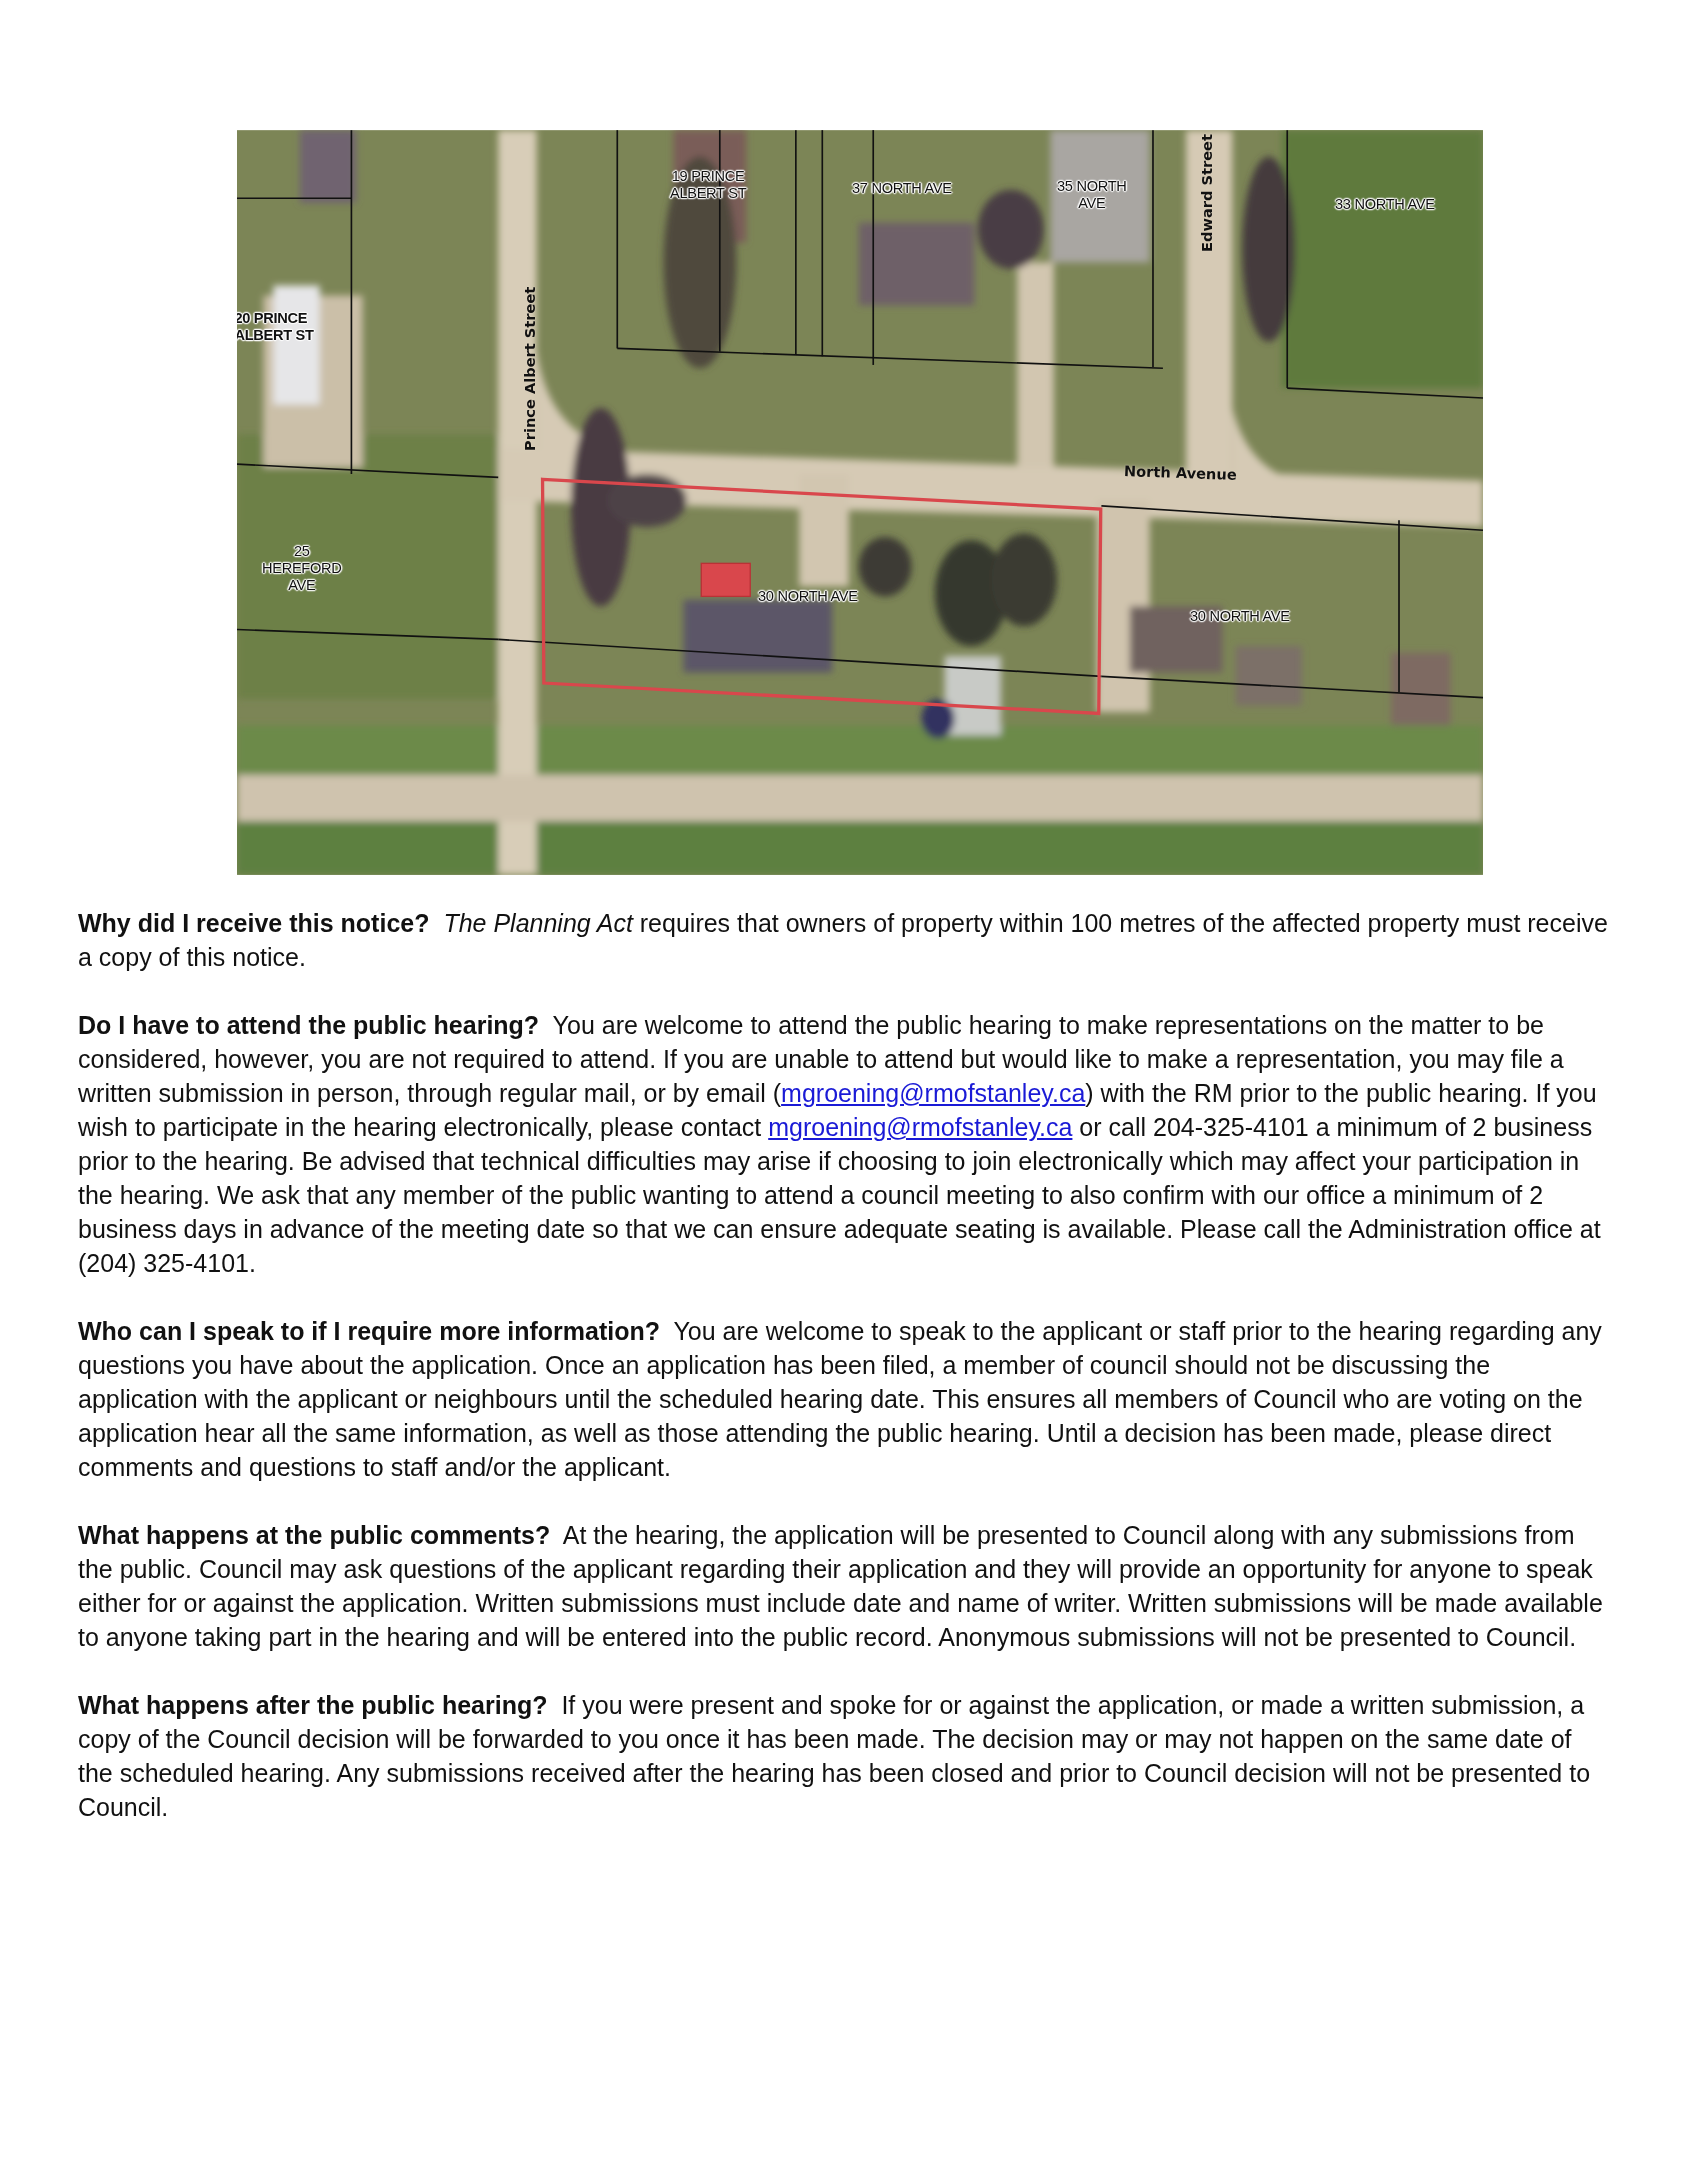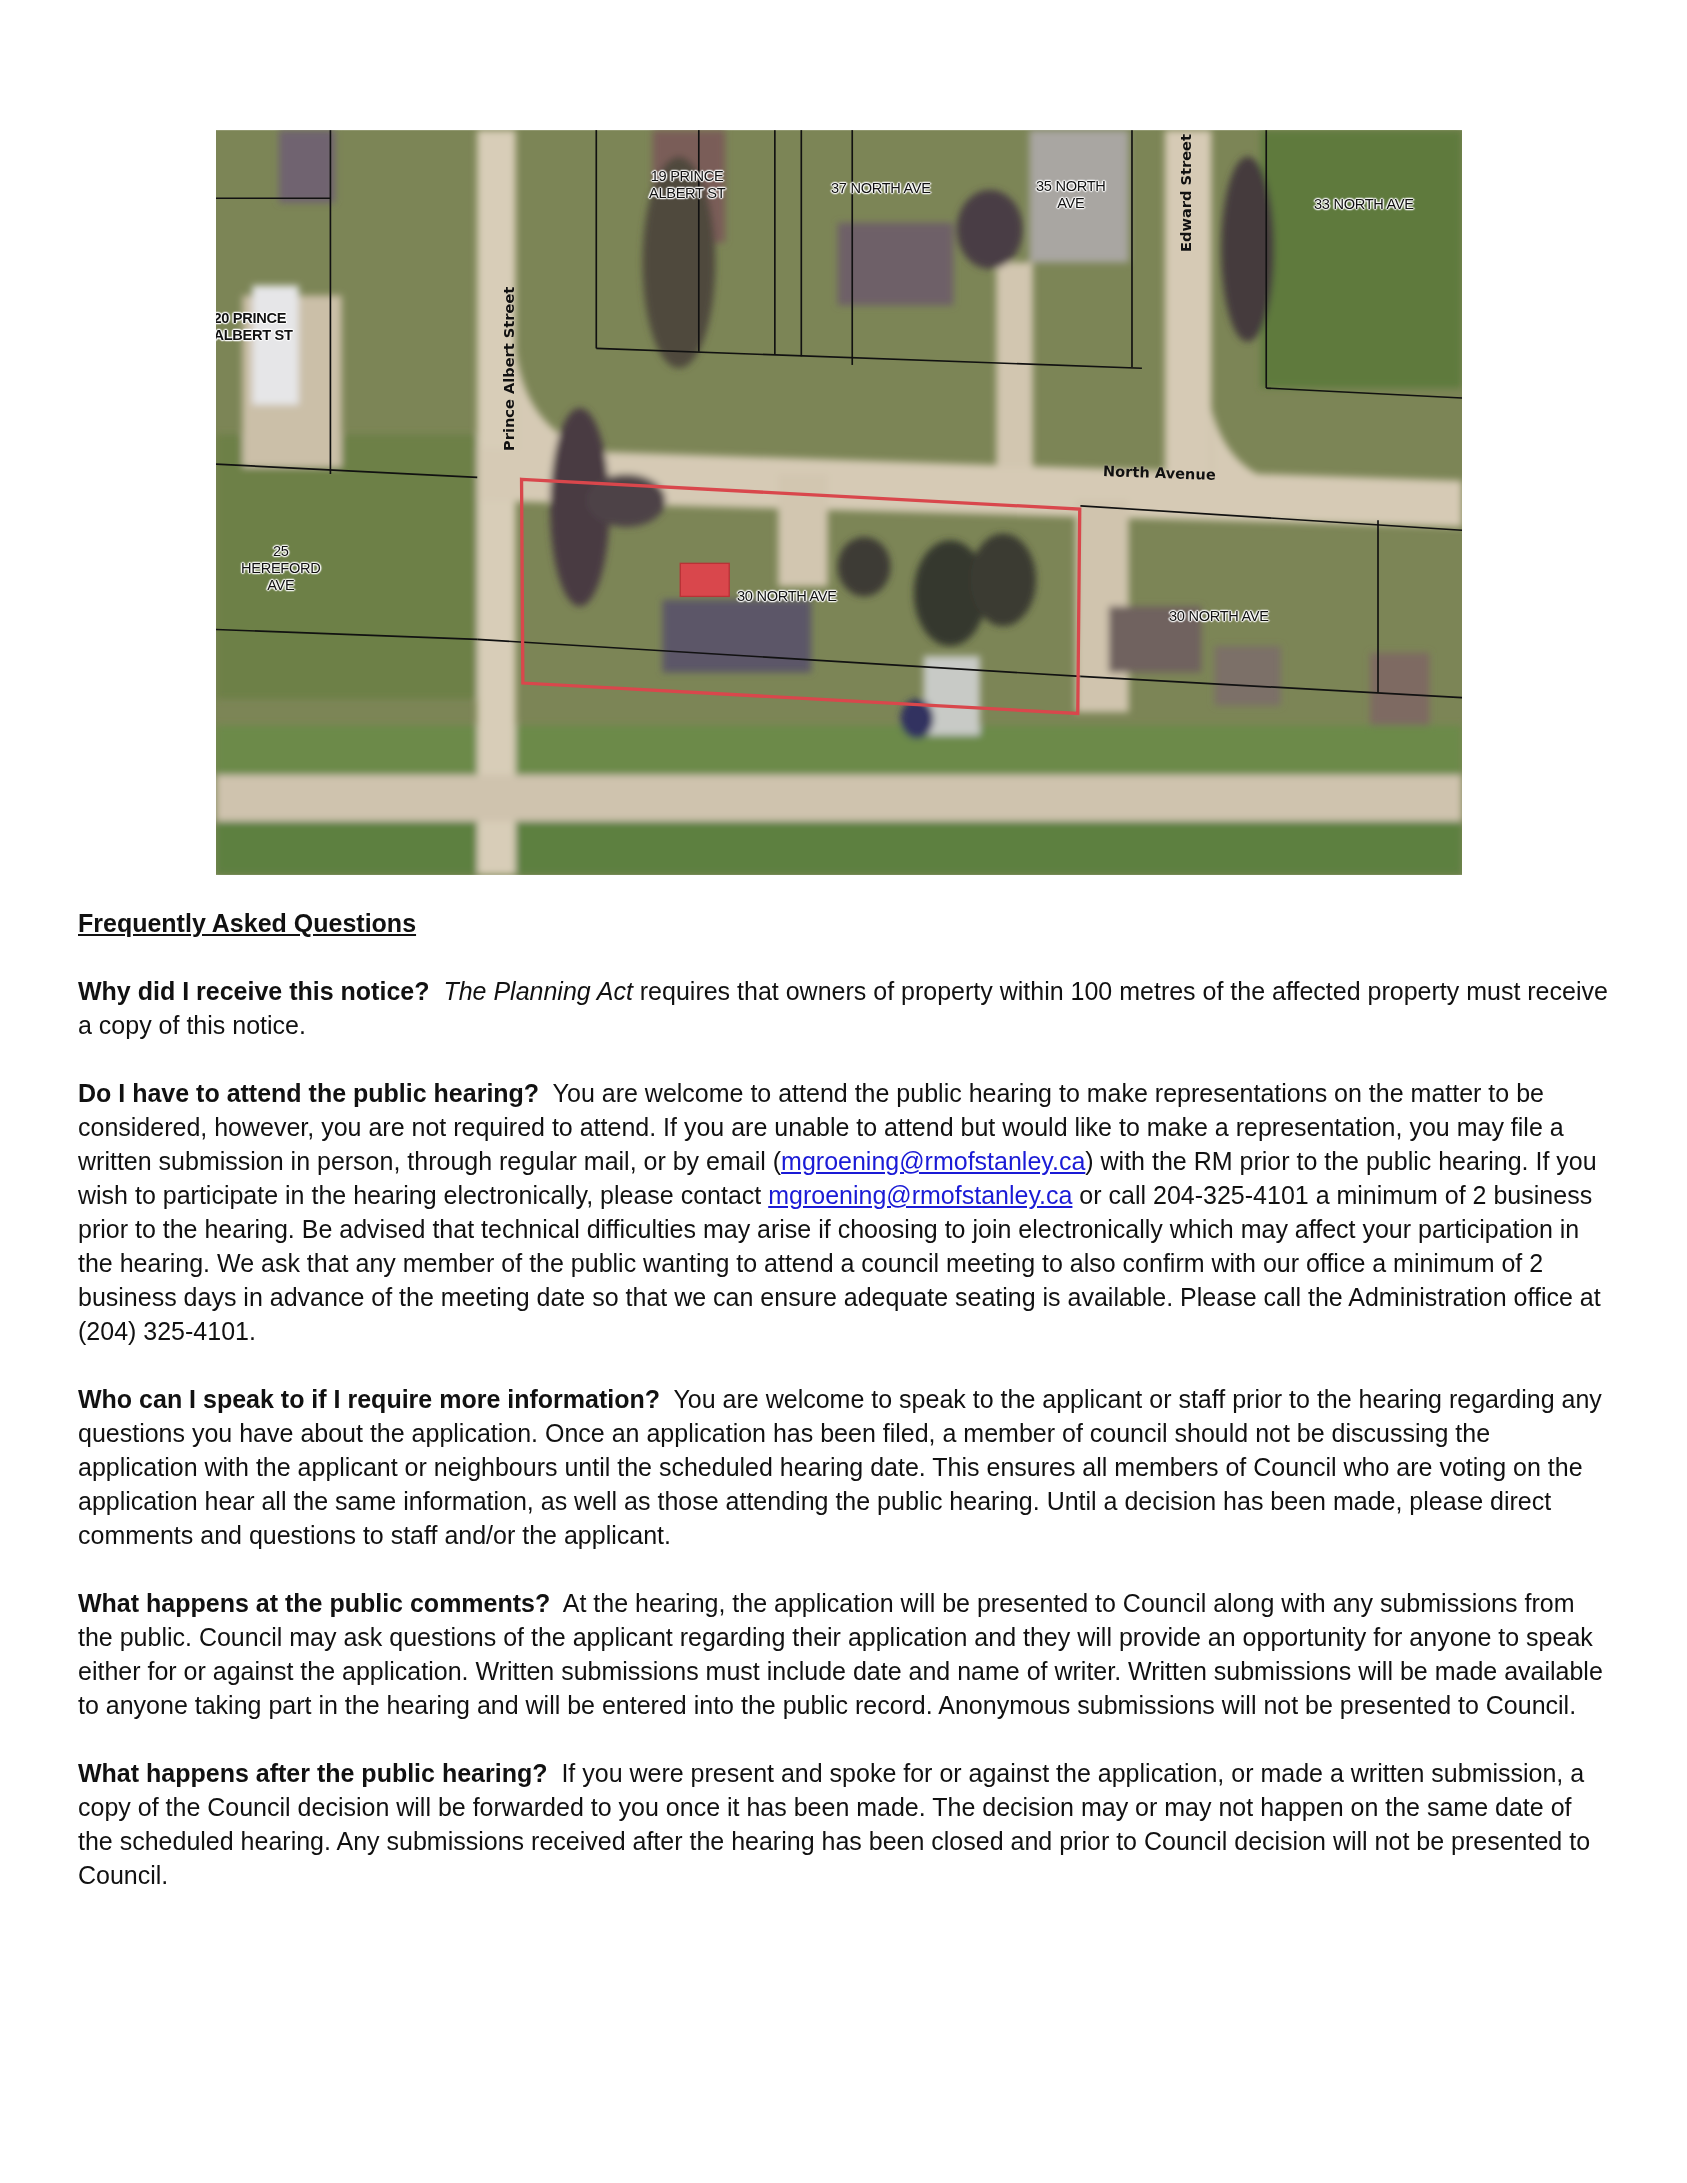--- a/index.html
+++ b/index.html
@@ -1,18 +1,18 @@
 <!DOCTYPE html>
 <html style="font-size:10.6px"><head>
 <meta charset="utf-8">
 <style>
   html, body { margin:0; padding:0; background:#ffffff; }
   body { width:1687px; height:2183px; position:relative; overflow:hidden;
          font-family:"Liberation Sans", sans-serif; color:#111; }
-  #map { position:absolute; left:216px; top:130px; width:1246px; height:864px; overflow:hidden; }
+  #map { position:absolute; left:237px; top:130px; width:1246px; height:864px; overflow:hidden; }
   #map svg { display:block; }
   .lbl { position:absolute; font-family:"Liberation Sans", sans-serif; font-size:14.6px; line-height:17px;
          color:#111; text-align:center; white-space:pre-line; letter-spacing:-0.3px;
          text-shadow: 0 0 2px #fff, 0 0 2px #fff, 0 0 2px #fff, 1.3px 0 1.3px #fff, -1.3px 0 1.3px #fff, 0 1.3px 1.3px #fff, 0 -1.3px 1.3px #fff; }
   .street { position:absolute; font-family:"DejaVu Sans", sans-serif; font-weight:bold; font-size:14.6px; color:#111;
             white-space:nowrap; text-shadow: 0 0 1.3px #e8dcc8; }
   .rot { transform-origin: left top; transform: rotate(-90deg); }
   #doc { position:absolute; left:78px; top:906px; width:1535px; font-size:25px; line-height:34px;
          font-family:"Liberation Sans", sans-serif; color:#111; }
   .heading { font-weight:bold; text-decoration:underline; margin:0 0 34px 0; }
@@ -116,21 +116,20 @@
 AVE</div>
   <div class="lbl" style="left:521px;top:458px;">30 NORTH AVE</div>
   <div class="lbl" style="left:953px;top:478px;">30 NORTH AVE</div>
 
   <div class="street rot" style="left:284px;top:321px;">Prince Albert Street</div>
   <div class="street rot" style="left:961px;top:122px;">Edward Street</div>
   <div class="street" style="left:887px;top:334px;transform:rotate(2deg);">North Avenue</div>
 </div>
 
 <div id="doc">
-  <div class="heading">Frequently Asked Questions</div>
 
   <p class="para">
     <span class="q">Why did I receive this notice?</span>&nbsp;
     <em>The Planning Act</em><span> requires that owners of property within 100 metres of the affected property must receive a copy of this notice.</span>
   </p>
 
   <p class="para">
     <span class="q">Do I have to attend the public hearing?</span>&nbsp;
     <span>You are welcome to attend the public hearing to make representations on the matter to be considered, however, you are not required to attend.  If you are unable to attend but would like to make a representation, you may file a written submission in person, through regular mail, or by email (</span><a class="mail" href="mailto:mgroening@rmofstanley.ca" style="color: rgb(26, 26, 214);">mgroening@rmofstanley.ca</a><span>) with the RM prior to the public hearing.  If you wish to participate in the hearing electronically, please contact </span><a class="mail" href="mailto:mgroening@rmofstanley.ca" style="color: rgb(26, 26, 214);">mgroening@rmofstanley.ca</a><span> or call 204-325-4101 a minimum of 2 business prior to the hearing.   Be advised that technical difficulties may arise if choosing to join electronically which may affect your participation in the hearing.  We ask that any member of the public wanting to attend a council meeting to also confirm with our office a minimum of 2 business days in advance of the meeting date so that we can ensure adequate seating is available.  Please call the Administration office at (204) 325-4101.</span>
   </p>

